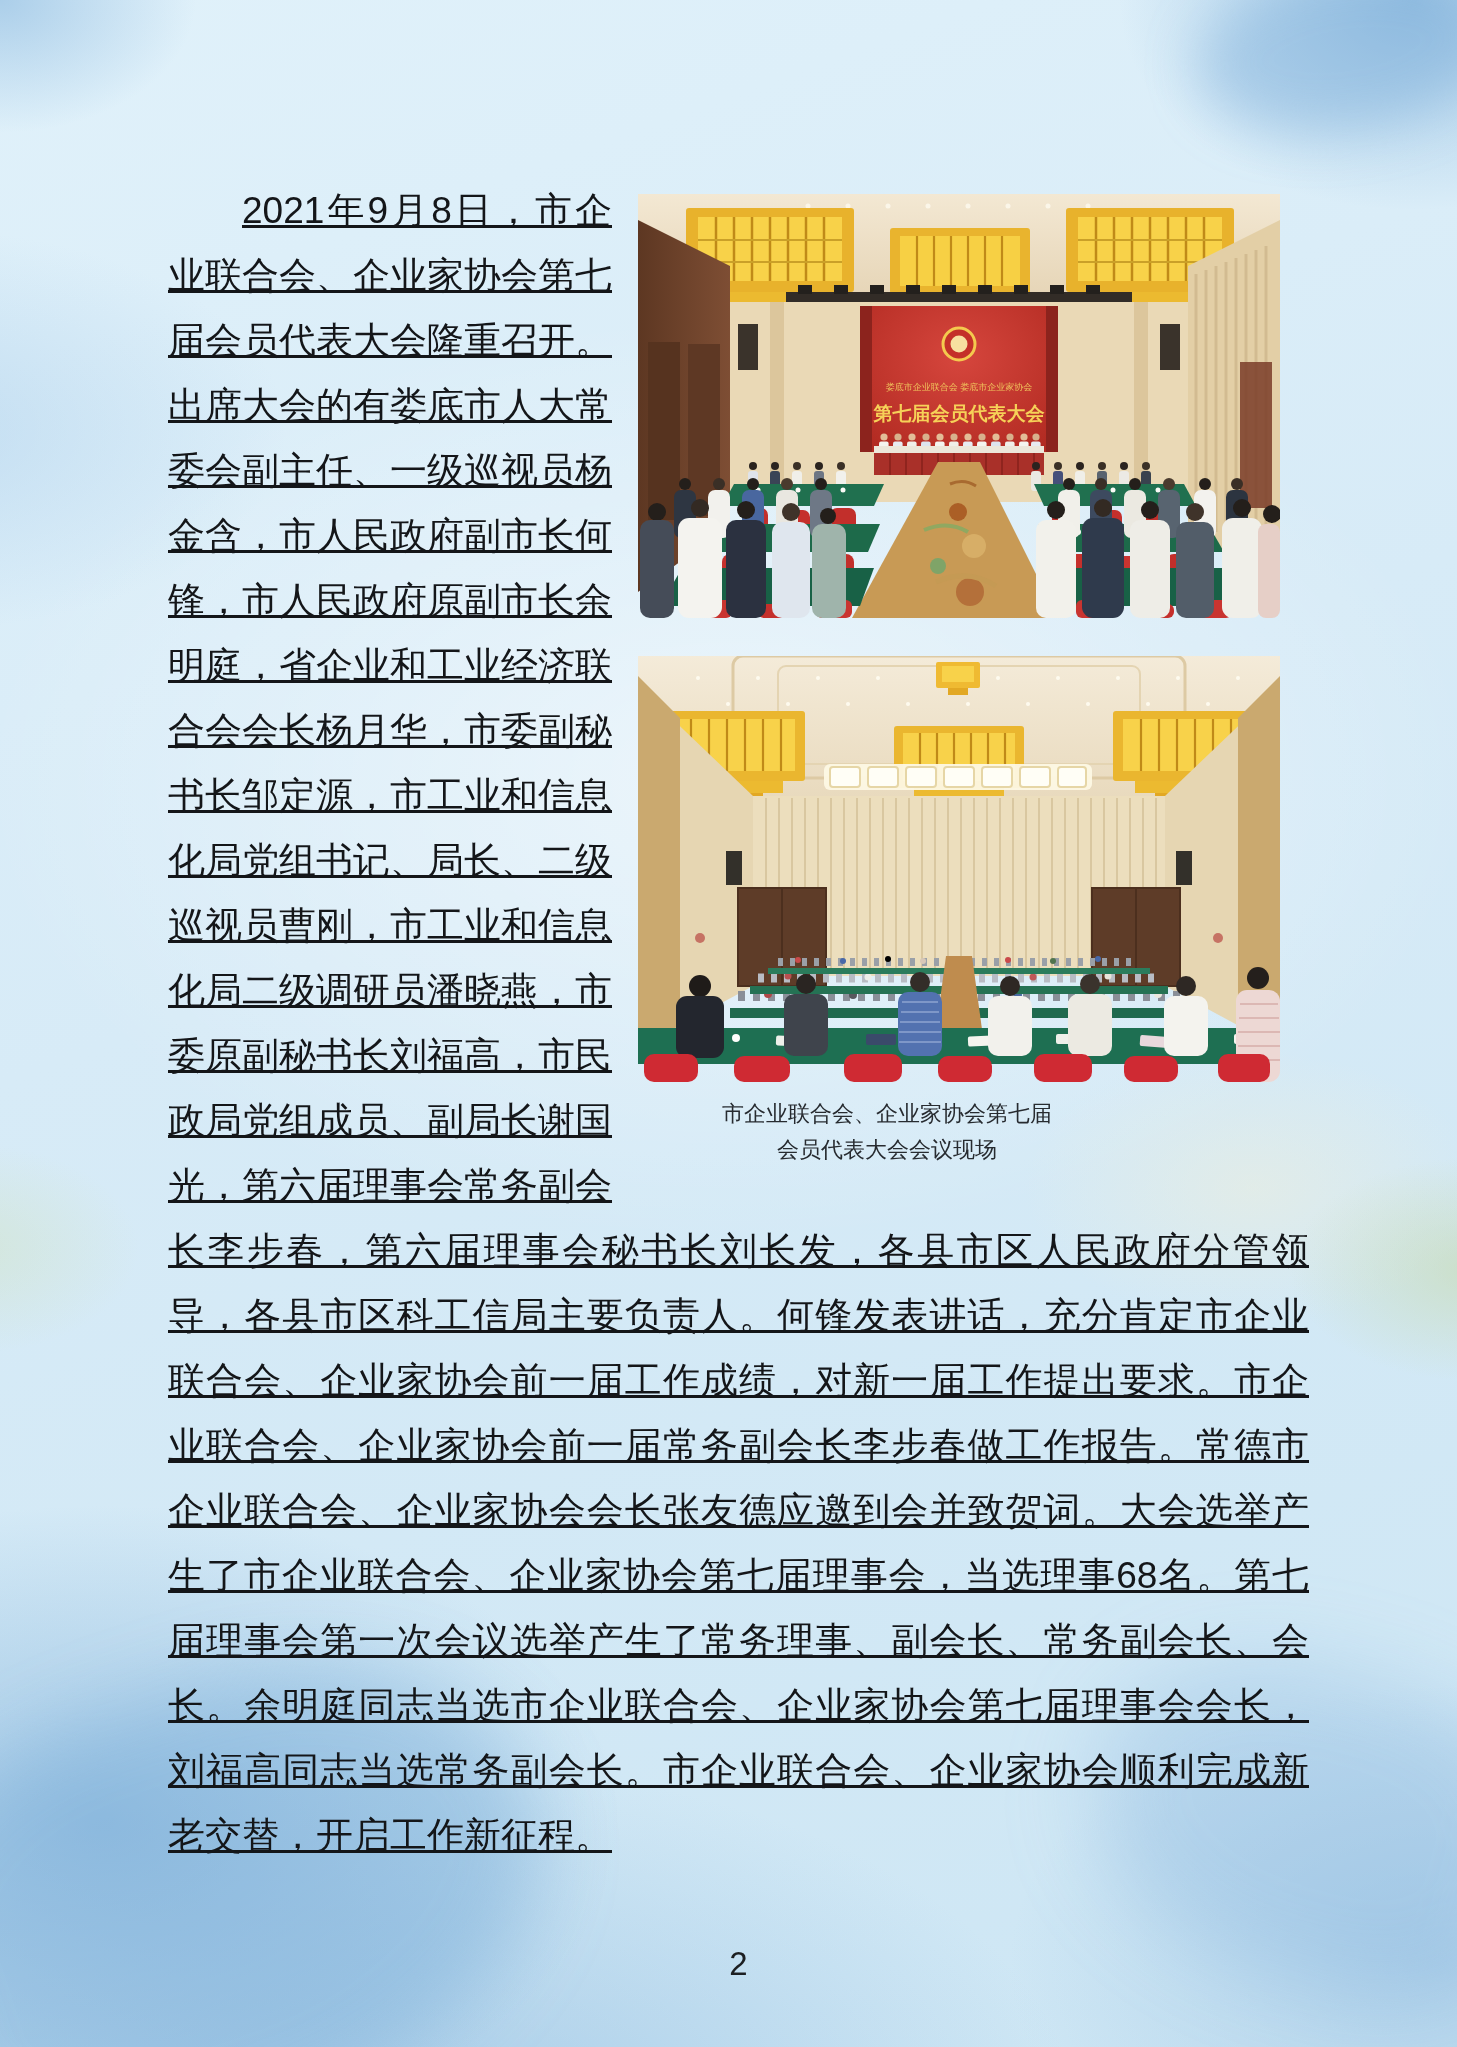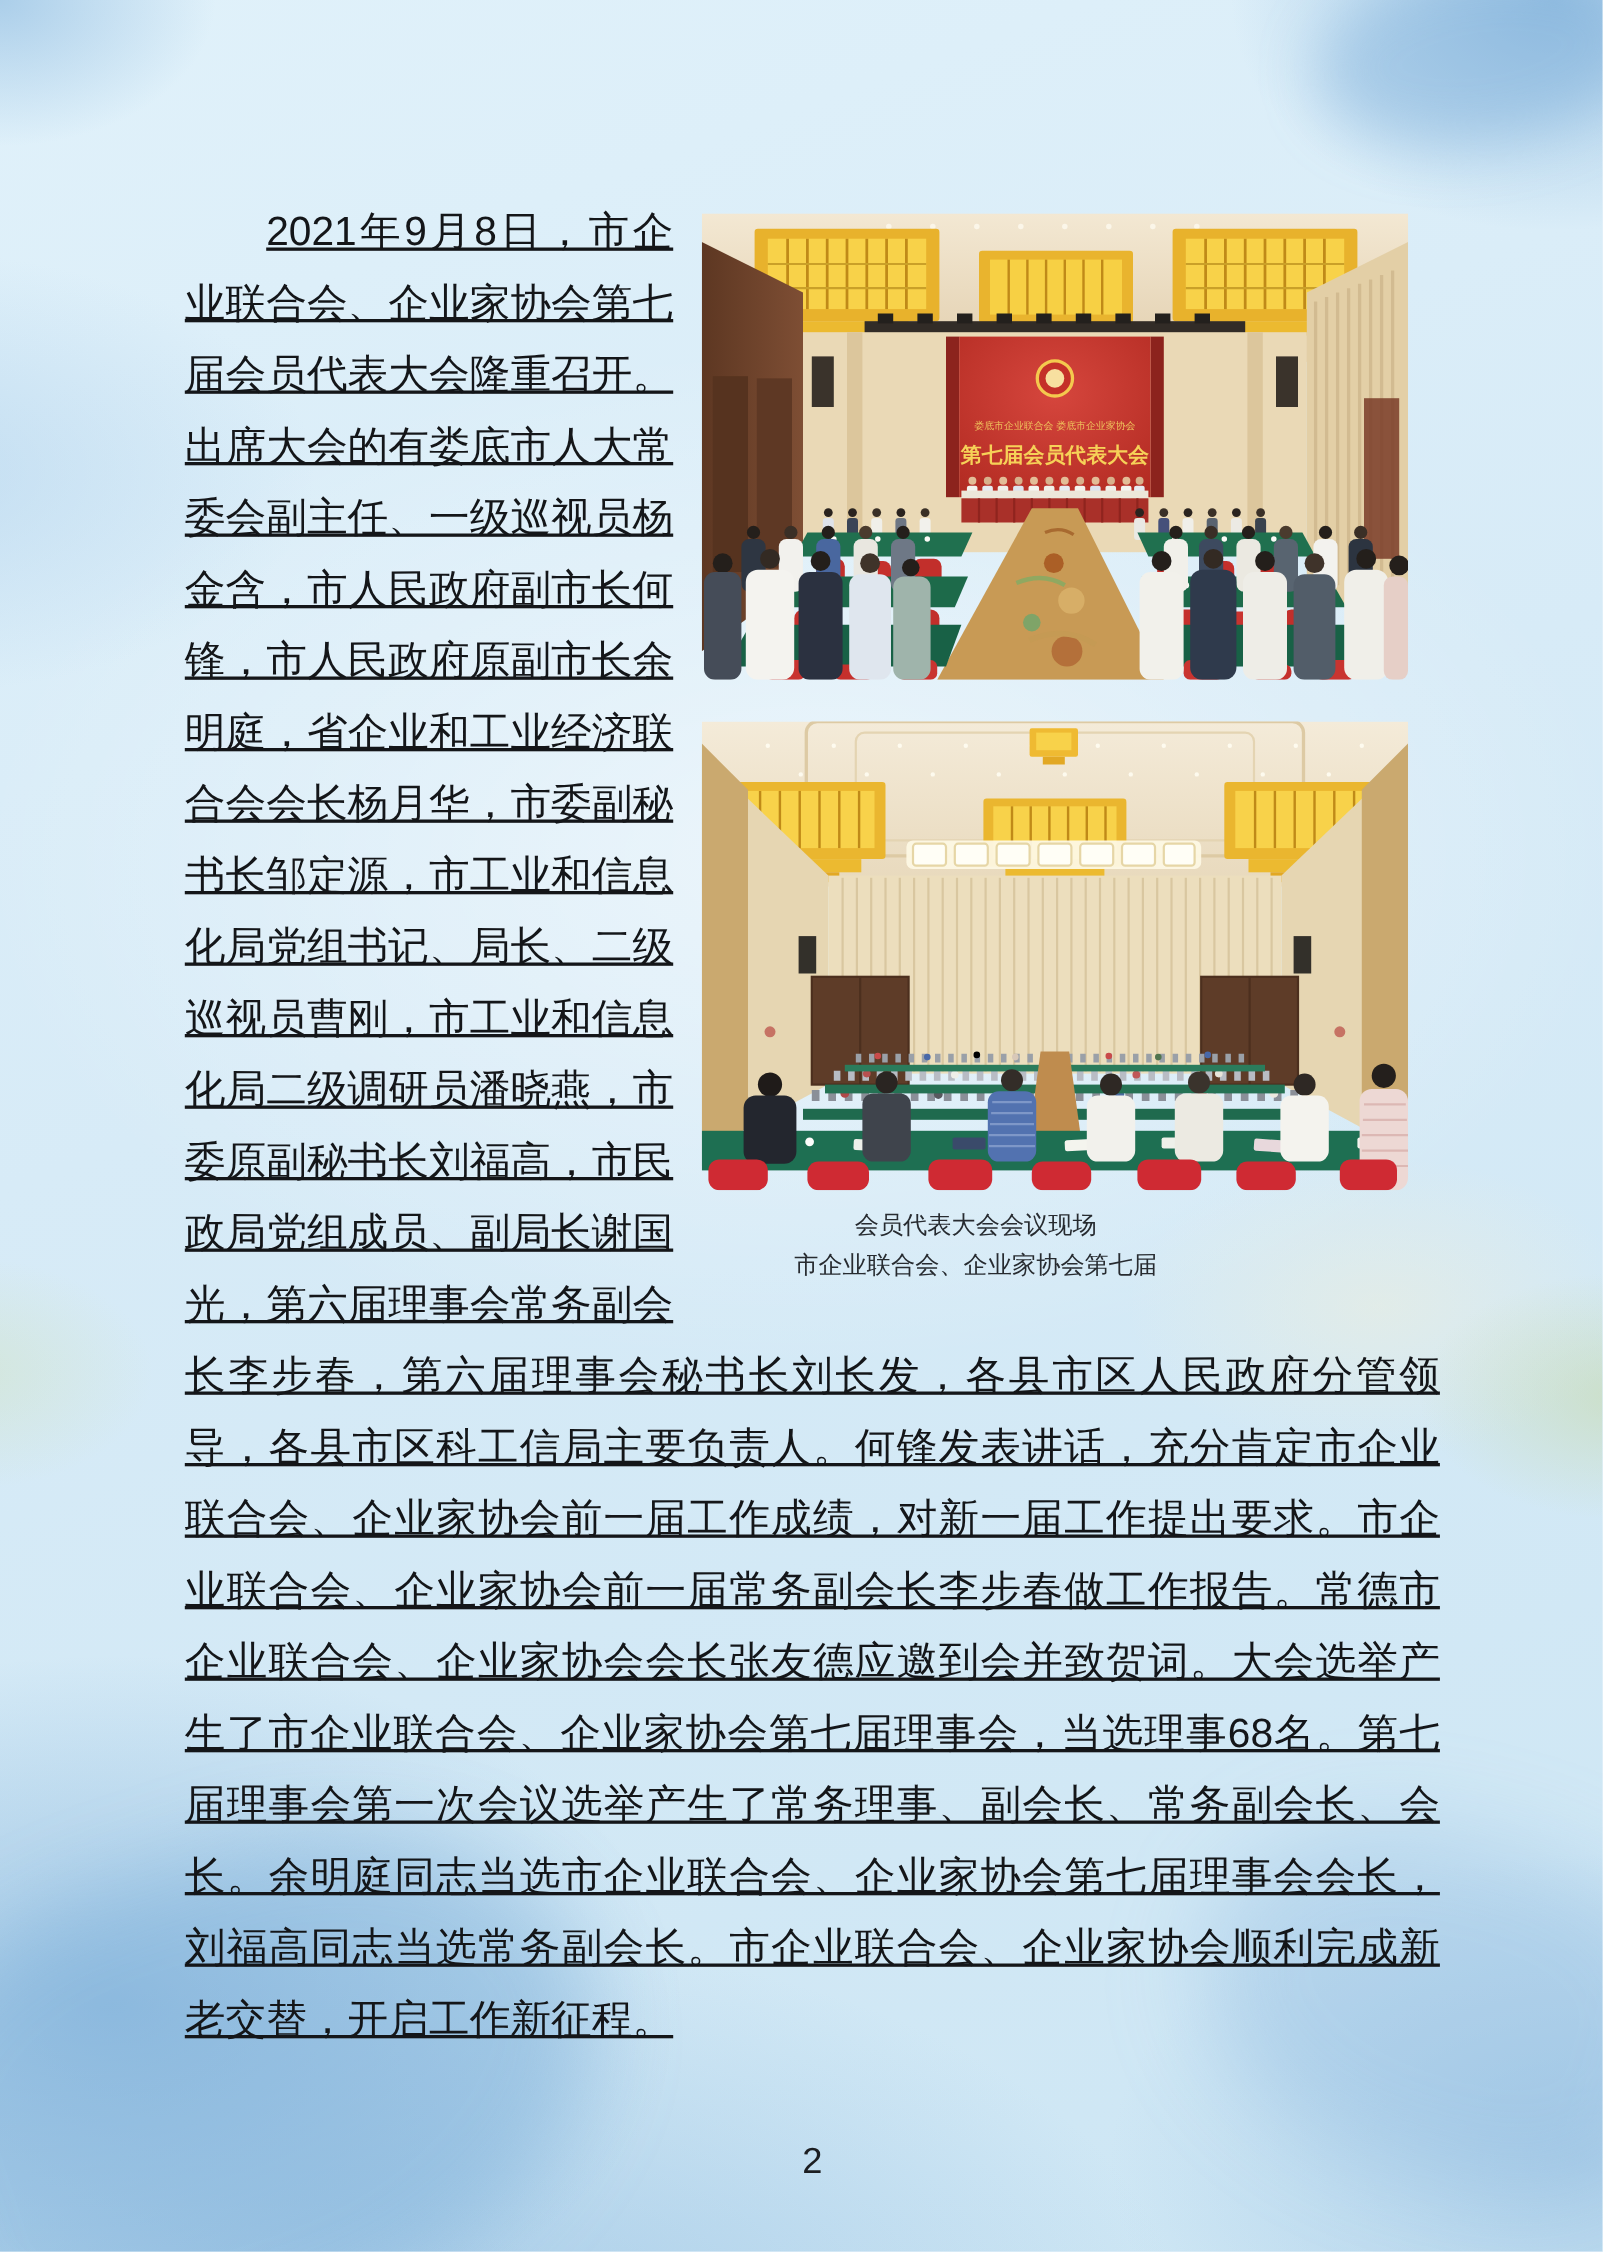--- a/index.html
+++ b/index.html
@@ -587,22 +587,22 @@
           <rect x="96" y="400" width="56" height="26" rx="10"></rect>
           <rect x="206" y="398" width="58" height="28" rx="10"></rect>
           <rect x="300" y="400" width="54" height="26" rx="10"></rect>
           <rect x="396" y="398" width="58" height="28" rx="10"></rect>
           <rect x="486" y="400" width="54" height="26" rx="10"></rect>
           <rect x="580" y="398" width="52" height="28" rx="10"></rect>
         </g>
       </svg>
 
       <div class="caption">
+        <div>市企业联合会、企业家协会第七届</div>
         <div>会员代表大会会议现场</div>
-        <div>市企业联合会、企业家协会第七届</div>
       </div>
     </aside>
 
     <p class="body-text">2021年9月8日，市企业联合会、企业家协会第七届会员代表大会隆重召开。出席大会的有娄底市人大常委会副主任、一级巡视员杨金含，市人民政府副市长何锋，市人民政府原副市长余明庭，省企业和工业经济联合会会长杨月华，市委副秘书长邹定源，市工业和信息化局党组书记、局长、二级巡视员曹刚，市工业和信息化局二级调研员潘晓燕，市委原副秘书长刘福高，市民政局党组成员、副局长谢国光，第六届理事会常务副会长李步春，第六届理事会秘书长刘长发，各县市区人民政府分管领导，各县市区科工信局主要负责人。何锋发表讲话，充分肯定市企业联合会、企业家协会前一届工作成绩，对新一届工作提出要求。市企业联合会、企业家协会前一届常务副会长李步春做工作报告。常德市企业联合会、企业家协会会长张友德应邀到会并致贺词。大会选举产生了市企业联合会、企业家协会第七届理事会，当选理事68名。第七届理事会第一次会议选举产生了常务理事、副会长、常务副会长、会长。余明庭同志当选市企业联合会、企业家协会第七届理事会会长，刘福高同志当选常务副会长。市企业联合会、企业家协会顺利完成新老交替，开启工作新征程。</p>
 
     <div class="page-number">2</div>
   </div>
 </div>
 
 </body></html>

